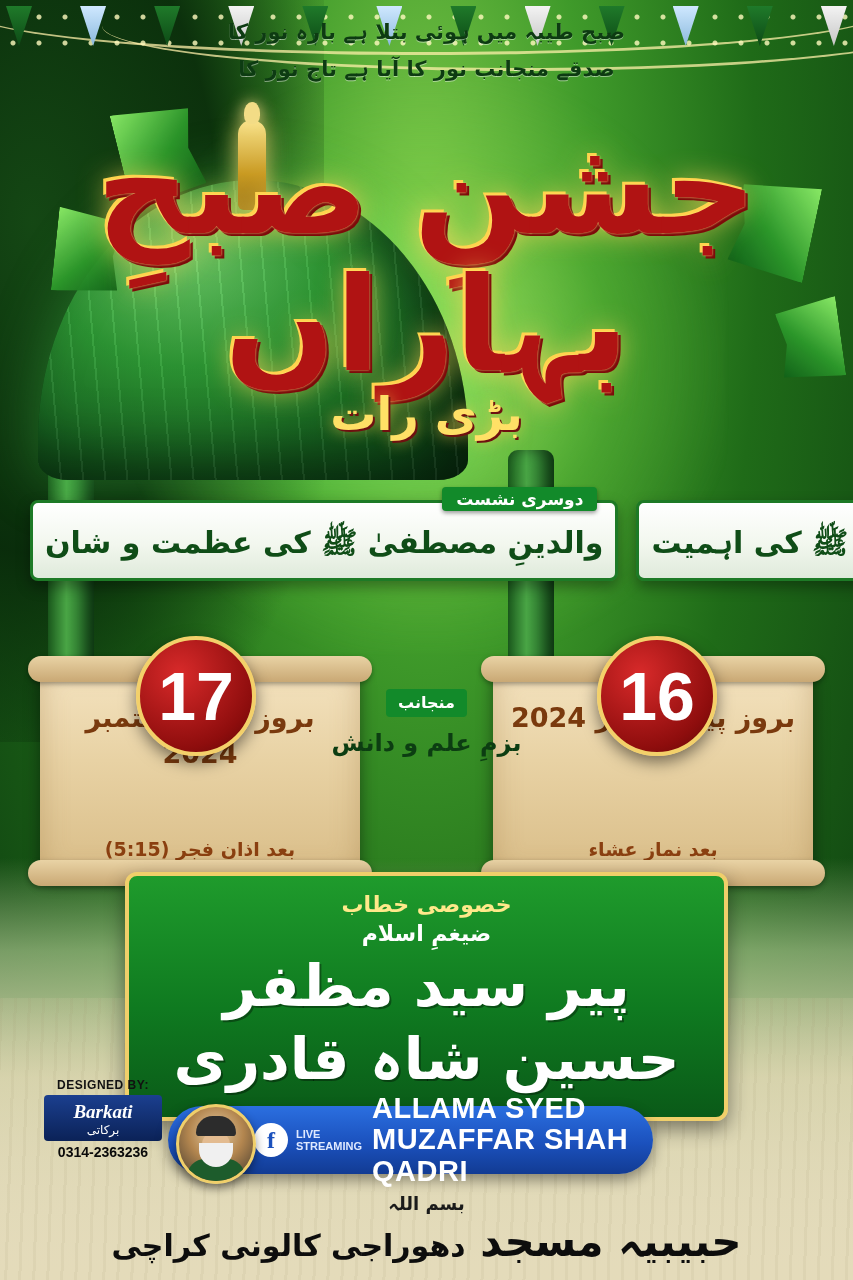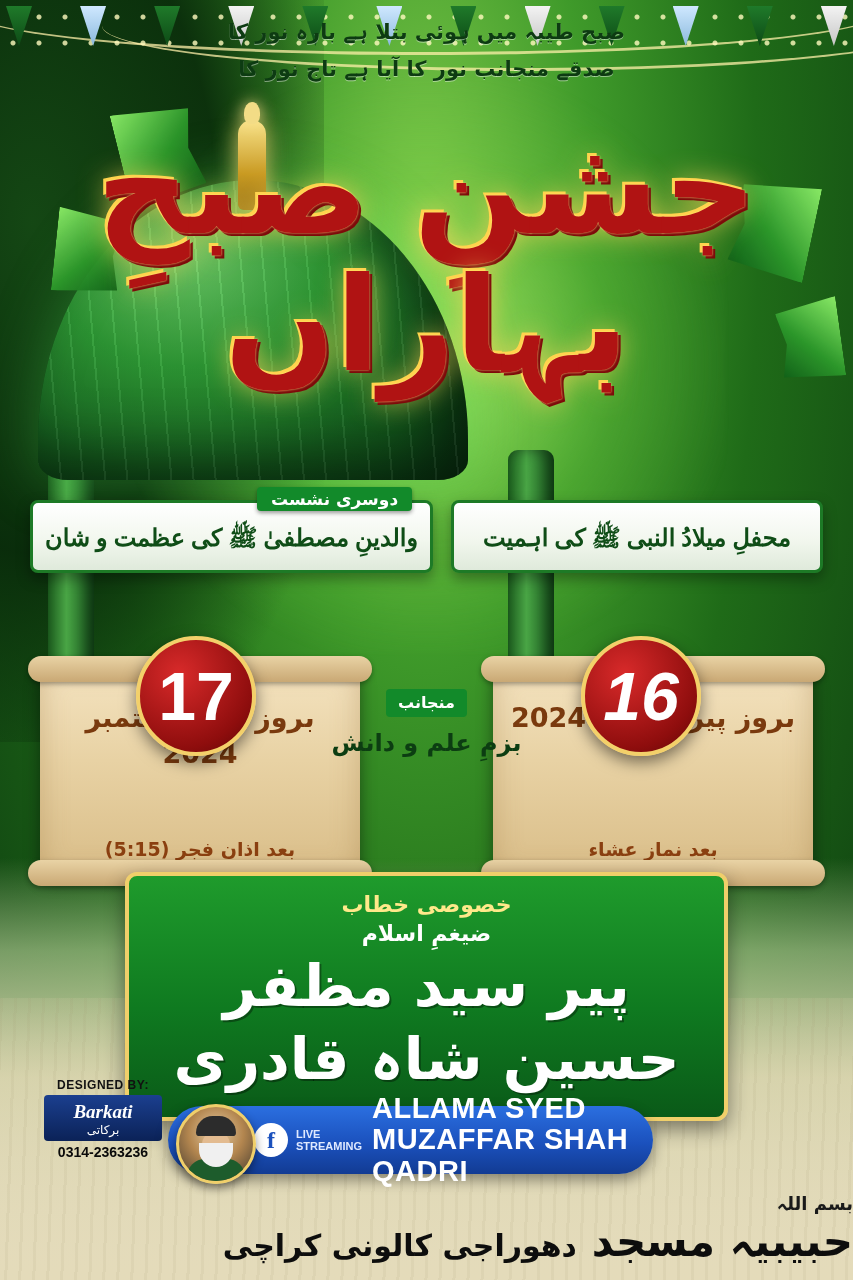--- a/index.html
+++ b/index.html
@@ -208,26 +208,25 @@
     top: -16px; right: 18px;
     background: #128a2a;
     color: #fff;
     font-size: 17px;
     font-weight: bold;
     padding: 2px 14px;
     border-radius: 4px;
     box-shadow: 0 2px 4px rgba(0,0,0,.4);
   }
   .ribbon .txt {
-    font-size: 24px;
+    font-size: 30px;
     font-weight: bold;
     color: #0f4d17;
     line-height: 1.4;
     white-space: nowrap;
-    font-family: Liberation Serif, serif;
   }
   
   .scrolls {
     position: absolute;
     left: 18px; right: 18px; top: 636px;
     height: 260px;
   }
   .scroll {
     position: absolute;
     top: 30px;
@@ -275,21 +274,21 @@
     border: 4px solid #f3d06a;
     color: #fff;
     font-size: 68px;
     font-weight: bold;
     display: flex;
     align-items: center;
     justify-content: center;
     box-shadow: 0 6px 16px rgba(0,0,0,.5);
   }
   .daybadge.left { left: 118px; }
-  .daybadge.right { right: 134px; font-style: italic; }
+  .daybadge.right { right: 118px; }
   .mid-note {
     position: absolute;
     left: 50%; top: 46px;
     transform: translateX(-50%);
     width: 190px;
     text-align: center;
     color: #0c3d12;
     font-weight: bold;
     font-size: 24px;
     line-height: 1.5;
@@ -445,20 +444,21 @@
     position: absolute;
     left: 8px; bottom: 0;
     width: 58px; height: 22px;
     border-radius: 18px 18px 0 0;
     background: #1d5c2c;
   }
   
   .mosque {
     position: absolute;
     left: 0; right: 0; bottom: 12px;
+    text-align: center;
   }
   .mosque .bismillah {
     font-size: 18px;
     color: #1a1a1a;
     font-weight: bold;
     margin-bottom: 2px;
   }
   .mosque .line {
     font-size: 42px;
     font-weight: bold;
@@ -514,20 +514,21 @@
   <div class="bg-bottom"></div>
   <div class="bg-bottom-texture"></div>
 
   <div class="couplet urdu">
     <div>صبح طیبہ میں ہوئی بتلا ہے بارہ نور کا</div>
     <div>صدقے منجانب نور کا آیا ہے تاج نور کا</div>
   </div>
 
   <div class="title-wrap">
     <div class="title-main urdu">جشنِ صبحِ بہاراں</div>
+    <div class="title-sub urdu">بڑی رات</div>
   </div>
 
   <div class="sessions">
     <div class="ribbon">
       <span class="tag urdu">دوسری نشست</span>
       <div class="txt urdu">والدینِ مصطفیٰ ﷺ کی عظمت و شان</div>
     </div>
     <div class="ribbon">
 
       <div class="txt urdu">محفلِ میلادُ النبی ﷺ کی اہمیت</div>

